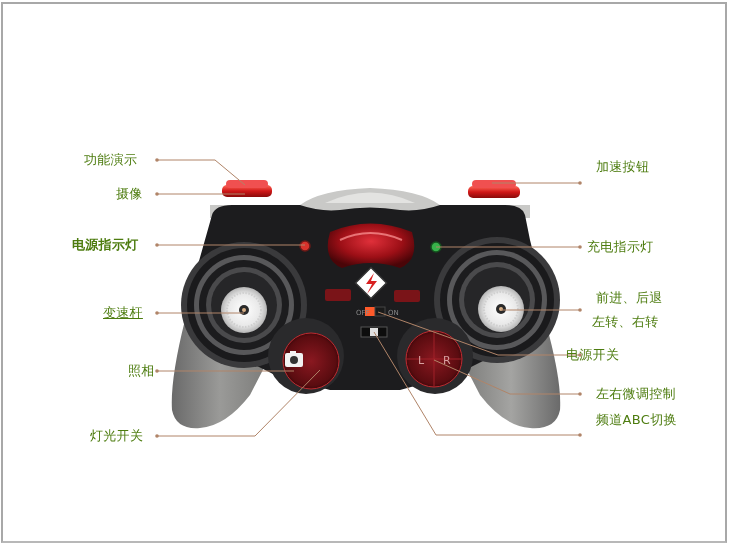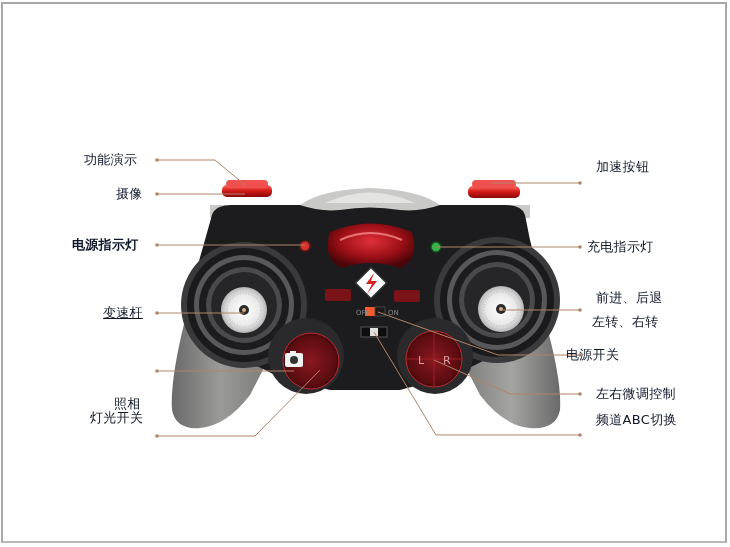--- a/index.html
+++ b/index.html
@@ -1,19 +1,19 @@
 <!DOCTYPE html>
 <html><head>
 <meta charset="utf-8">
 <style>
   html, body { margin: 0; padding: 0; background: #ffffff; }
   body { width: 730px; height: 547px; position: relative; overflow: hidden; font-family: "DejaVu Sans", sans-serif; }
   .frame { position: absolute; left: 1px; top: 2px; width: 726px; height: 541px; border-top: 2px solid #a8a8a8; border-left: 2px solid #a8a8a8; border-right: 2px solid #a8a8a8; border-bottom: 2px solid #b8b8b8; box-sizing: border-box; background: #fff; }
   svg.stage { position: absolute; left: 0; top: 0; }
-  .label { position: absolute; font-size: 13px; color: #0f172a; white-space: nowrap; line-height: 16px; letter-spacing: 0.3px; }
+  .label { position: absolute; font-size: 13px; color: #4d7c0f; white-space: nowrap; line-height: 16px; letter-spacing: 0.3px; }
 </style>
 </head>
 <body>
 
 <div class="frame"></div>
 
 <svg class="stage" width="730" height="547" viewBox="0 0 730 547">
   <defs>
     <linearGradient id="gripL" x1="0" y1="0" x2="1" y2="0">
       <stop offset="0" stop-color="#6a6a6a"></stop>
@@ -164,22 +164,22 @@
     <circle cx="580" cy="355" r="1.8"></circle>
     <circle cx="580" cy="394" r="1.8"></circle>
     <circle cx="580" cy="435" r="1.8"></circle>
   </g>
 </svg>
 
 <div class="label" style="left:84px; top:152px;">功能演示</div>
 <div class="label" style="left:116px; top:186px;">摄像</div>
 <div class="label" style="left:72px; top:237px;font-weight:bold;">电源指示灯</div>
 <div class="label" style="left:103px; top:305px;text-decoration:underline;">变速杆</div>
-<div class="label" style="left:114px; top:363px;margin-top:33px;">照相</div>
-<div class="label" style="left:90px; top:410px;font-family:Liberation Serif, serif;">灯光开关</div>
+<div class="label" style="left:128px; top:363px;">照相</div>
+<div class="label" style="left:90px; top:428px;font-family:Liberation Serif, serif;">灯光开关</div>
 
 <div class="label" style="left:596px; top:159px;">加速按钮</div>
 <div class="label" style="left:587px; top:239px;">充电指示灯</div>
 <div class="label" style="left:596px; top:290px;">前进、后退</div>
 <div class="label" style="left:592px; top:314px;">左转、右转</div>
 <div class="label" style="left:566px; top:347px;">电源开关</div>
 <div class="label" style="left:596px; top:386px;">左右微调控制</div>
 <div class="label" style="left:596px; top:412px;">频道ABC切换</div>
 
 </body></html>

